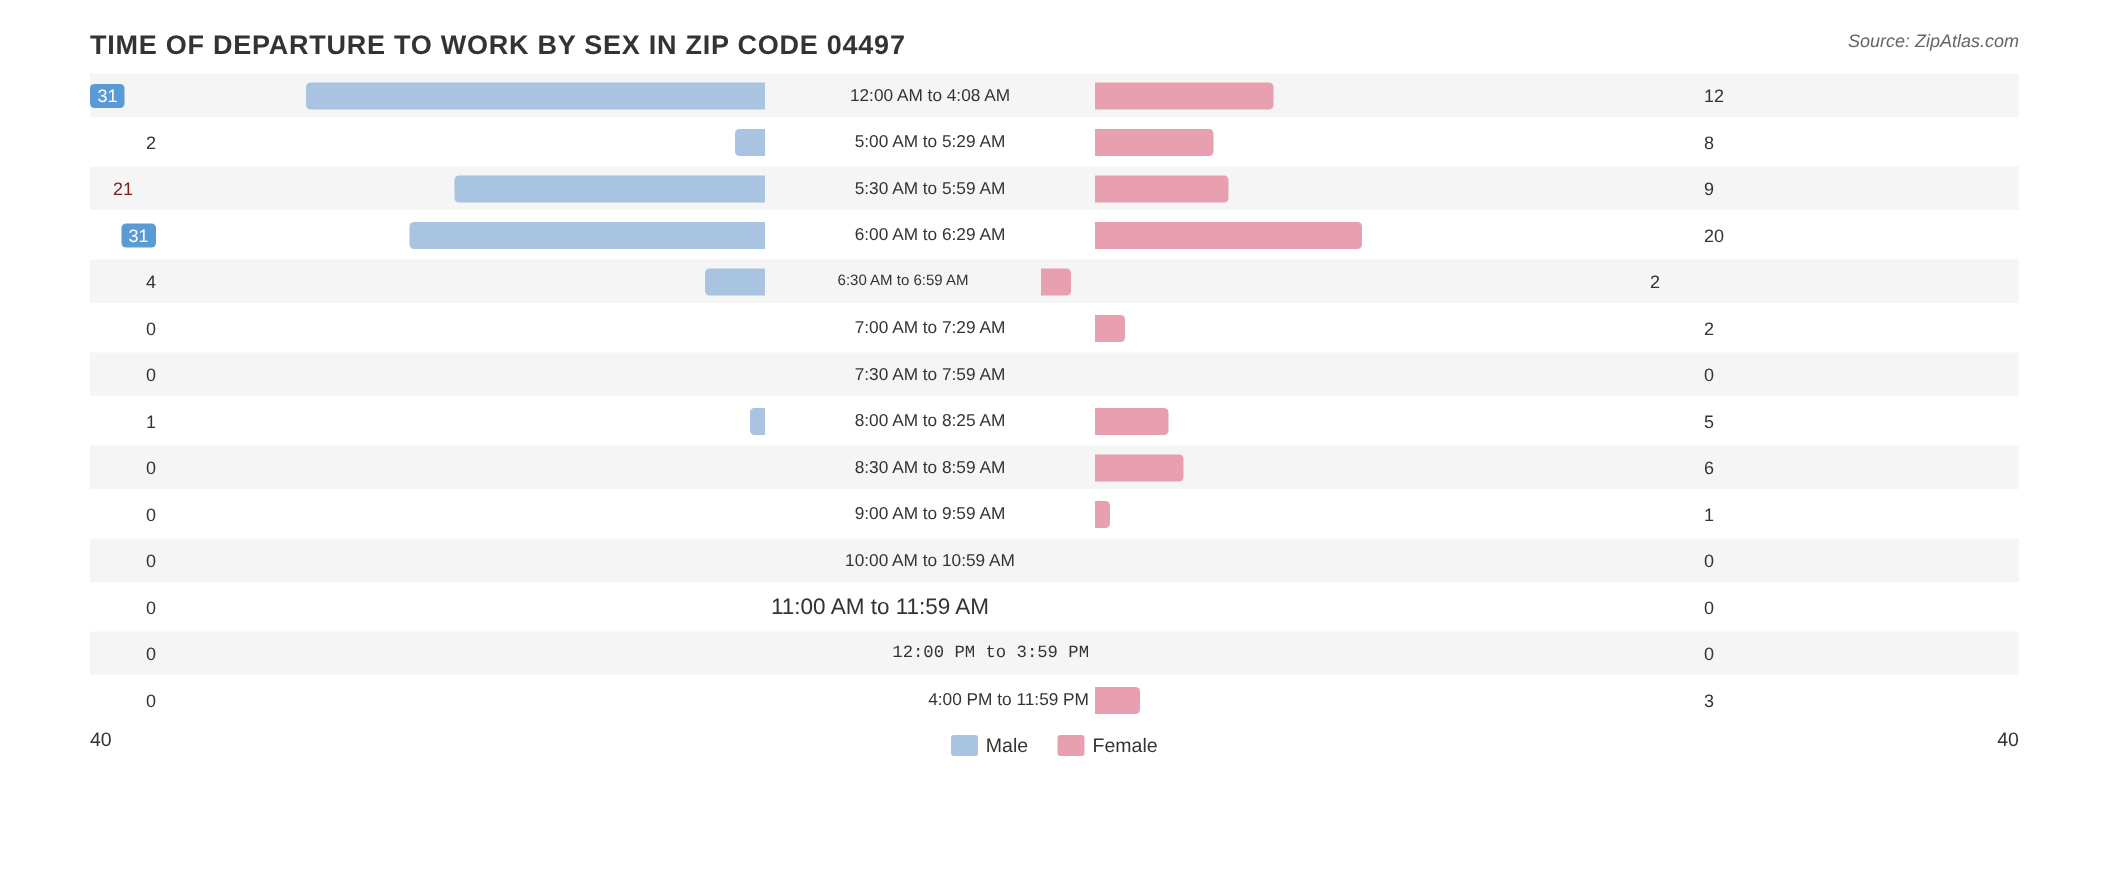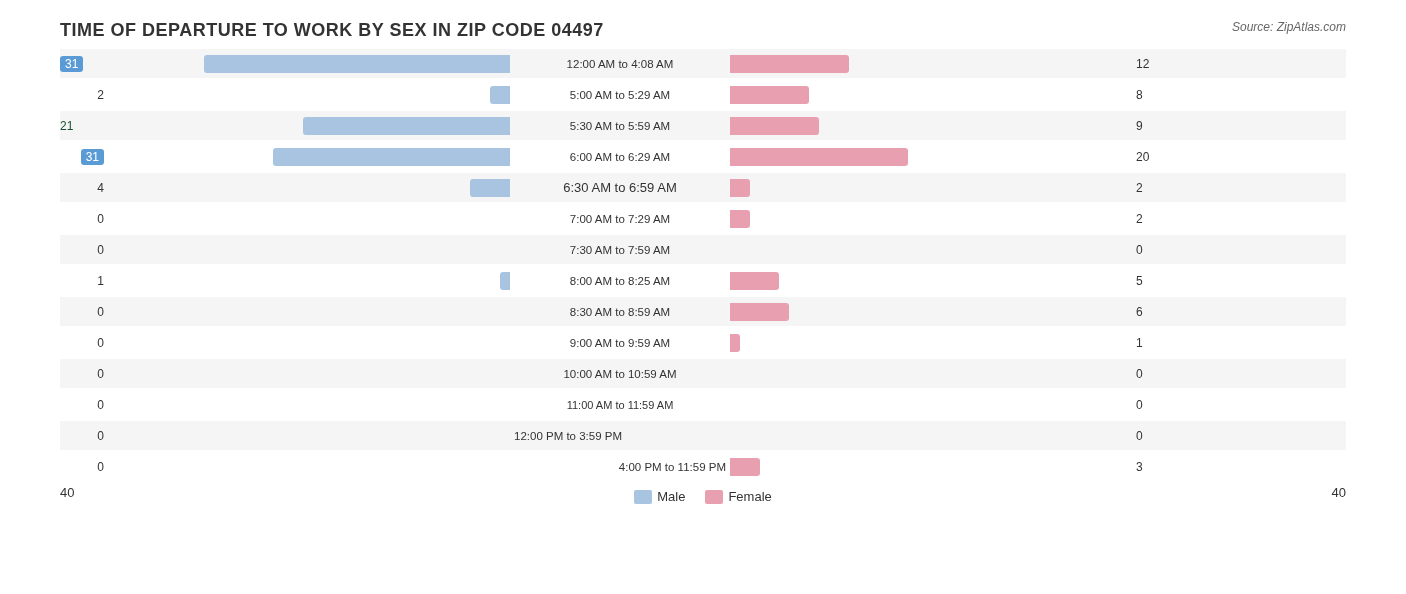--- a/index.html
+++ b/index.html
@@ -100,21 +100,21 @@
         <div style="width: 400px; display: flex; align-items: center; justify-content: flex-end; flex-shrink: 0;">
           <div style="height: 18px; width: 20px; background: rgb(168, 196, 224); border-radius: 3px 0px 0px 3px;"></div>
         </div>
         <div style="width: 220px; text-align: center; font-size: 11.5px; color: rgb(51, 51, 51); flex-shrink: 0; padding: 0px 4px;">5:00 AM to 5:29 AM</div>
         <div style="width: 400px; display: flex; align-items: center; justify-content: flex-start; flex-shrink: 0;">
           <div style="height: 18px; width: 79px; background: rgb(232, 160, 176); border-radius: 0px 3px 3px 0px;"></div>
         </div>
         <div style="width: 50px; text-align: left; font-size: 12px; padding-left: 6px; flex-shrink: 0; color: rgb(51, 51, 51);">8</div>
       </div>
       <div class="row" style="background: rgb(245, 245, 245); display: flex; align-items: center; height: 29px; margin-bottom: 2px;">
-        <div style="width: 50px; text-align: left; font-size: 12px; padding-right: 6px; flex-shrink: 0; color: #14532d;">21</div>
+        <div style="width: 50px; text-align: center; font-size: 12px; padding-right: 6px; flex-shrink: 0; color: #7f1d1d;">21</div>
         <div style="width: 400px; display: flex; align-items: center; justify-content: flex-end; flex-shrink: 0;">
           <div style="height: 18px; width: 207px; background: rgb(168, 196, 224); border-radius: 3px 0px 0px 3px;"></div>
         </div>
         <div style="width: 220px; text-align: center; font-size: 11.5px; color: rgb(51, 51, 51); flex-shrink: 0; padding: 0px 4px;">5:30 AM to 5:59 AM</div>
         <div style="width: 400px; display: flex; align-items: center; justify-content: flex-start; flex-shrink: 0;">
           <div style="height: 18px; width: 89px; background: rgb(232, 160, 176); border-radius: 0px 3px 3px 0px;"></div>
         </div>
         <div style="width: 50px; text-align: left; font-size: 12px; padding-left: 6px; flex-shrink: 0; color: rgb(51, 51, 51);">9</div>
       </div>
       <div class="row" style="background: rgb(255, 255, 255); display: flex; align-items: center; height: 29px; margin-bottom: 2px;">
@@ -126,21 +126,21 @@
         <div style="width: 400px; display: flex; align-items: center; justify-content: flex-start; flex-shrink: 0;">
           <div style="height: 18px; width: 178px; background: rgb(232, 160, 176); border-radius: 0px 3px 3px 0px;"></div>
         </div>
         <div style="width: 50px; text-align: left; font-size: 12px; padding-left: 6px; flex-shrink: 0; color: rgb(51, 51, 51);">20</div>
       </div>
       <div class="row" style="background: rgb(245, 245, 245); display: flex; align-items: center; height: 29px; margin-bottom: 2px;">
         <div style="width: 50px; text-align: right; font-size: 12px; padding-right: 6px; flex-shrink: 0; color: rgb(51, 51, 51);">4</div>
         <div style="width: 400px; display: flex; align-items: center; justify-content: flex-end; flex-shrink: 0;">
           <div style="height: 18px; width: 40px; background: rgb(168, 196, 224); border-radius: 3px 0px 0px 3px;"></div>
         </div>
-        <div style="width: 220px; text-align: center; font-size: 13px; color: rgb(51, 51, 51); flex-shrink: 0; padding: 0px 4px;">6:30 AM to 6:59 AM</div>
+        <div style="width: 184px; text-align: center; font-size: 10px; color: rgb(51, 51, 51); flex-shrink: 0; padding: 0px 4px;">6:30 AM to 6:59 AM</div>
         <div style="width: 400px; display: flex; align-items: center; justify-content: flex-start; flex-shrink: 0;">
           <div style="height: 18px; width: 20px; background: rgb(232, 160, 176); border-radius: 0px 3px 3px 0px;"></div>
         </div>
         <div style="width: 50px; text-align: left; font-size: 12px; padding-left: 6px; flex-shrink: 0; color: rgb(51, 51, 51);">2</div>
       </div>
       <div class="row" style="background: rgb(255, 255, 255); display: flex; align-items: center; height: 29px; margin-bottom: 2px;">
         <div style="width: 50px; text-align: right; font-size: 12px; padding-right: 6px; flex-shrink: 0; color: rgb(51, 51, 51);">0</div>
         <div style="width: 400px; display: flex; align-items: center; justify-content: flex-end; flex-shrink: 0;"></div>
         <div style="width: 220px; text-align: center; font-size: 11.5px; color: rgb(51, 51, 51); flex-shrink: 0; padding: 0px 4px;">7:00 AM to 7:29 AM</div>
         <div style="width: 400px; display: flex; align-items: center; justify-content: flex-start; flex-shrink: 0;">
@@ -187,28 +187,28 @@
       <div class="row" style="background: rgb(245, 245, 245); display: flex; align-items: center; height: 29px; margin-bottom: 2px;">
         <div style="width: 50px; text-align: right; font-size: 12px; padding-right: 6px; flex-shrink: 0; color: rgb(51, 51, 51);">0</div>
         <div style="width: 400px; display: flex; align-items: center; justify-content: flex-end; flex-shrink: 0;"></div>
         <div style="width: 220px; text-align: center; font-size: 11.5px; color: rgb(51, 51, 51); flex-shrink: 0; padding: 0px 4px;">10:00 AM to 10:59 AM</div>
         <div style="width: 400px; display: flex; align-items: center; justify-content: flex-start; flex-shrink: 0;"></div>
         <div style="width: 50px; text-align: left; font-size: 12px; padding-left: 6px; flex-shrink: 0; color: rgb(51, 51, 51);">0</div>
       </div>
       <div class="row" style="background: rgb(255, 255, 255); display: flex; align-items: center; height: 29px; margin-bottom: 2px;">
         <div style="width: 50px; text-align: right; font-size: 12px; padding-right: 6px; flex-shrink: 0; color: rgb(51, 51, 51);">0</div>
         <div style="width: 400px; display: flex; align-items: center; justify-content: flex-end; flex-shrink: 0;"></div>
-        <div style="width: 220px; text-align: center; font-size: 11px; color: rgb(51, 51, 51); flex-shrink: 0; padding: 0px 4px;">11:00 AM to 11:59 AM</div>
-        <div style="width: 400px; display: flex; align-items: center; justify-content: flex-start; flex-shrink: 0;"></div>
-        <div style="width: 50px; text-align: left; font-size: 12px; padding-left: 6px; flex-shrink: 0; color: rgb(51, 51, 51);">0</div>
-      </div>
-      <div class="row" style="background: rgb(245, 245, 245); display: flex; align-items: center; height: 29px; margin-bottom: 2px;">
-        <div style="width: 50px; text-align: right; font-size: 12px; padding-right: 6px; flex-shrink: 0; color: rgb(51, 51, 51);">0</div>
-        <div style="width: 400px; display: flex; align-items: center; justify-content: flex-end; flex-shrink: 0;"></div>
-        <div style="width: 220px; text-align: left; font-size: 11.5px; color: rgb(51, 51, 51); flex-shrink: 0; padding: 0px 4px;">12:00 PM to 3:59 PM</div>
+        <div style="width: 220px; font-size: 15px; color: rgb(51, 51, 51); flex-shrink: 0; padding: 0px 4px;">11:00 AM to 11:59 AM</div>
+        <div style="width: 400px; display: flex; align-items: center; justify-content: flex-start; flex-shrink: 0;"></div>
+        <div style="width: 50px; text-align: left; font-size: 12px; padding-left: 6px; flex-shrink: 0; color: rgb(51, 51, 51);">0</div>
+      </div>
+      <div class="row" style="background: rgb(245, 245, 245); display: flex; align-items: center; height: 29px; margin-bottom: 2px;">
+        <div style="width: 50px; text-align: right; font-size: 12px; padding-right: 6px; flex-shrink: 0; color: rgb(51, 51, 51);">0</div>
+        <div style="width: 400px; display: flex; align-items: center; justify-content: flex-end; flex-shrink: 0;"></div>
+        <div style="width: 220px; text-align: right; font-size: 11.5px; color: rgb(51, 51, 51); flex-shrink: 0; padding: 0px 4px; font-family: Liberation Mono, monospace;">12:00 PM to 3:59 PM</div>
         <div style="width: 400px; display: flex; align-items: center; justify-content: flex-start; flex-shrink: 0;"></div>
         <div style="width: 50px; text-align: left; font-size: 12px; padding-left: 6px; flex-shrink: 0; color: rgb(51, 51, 51);">0</div>
       </div>
       <div class="row" style="background: rgb(255, 255, 255); display: flex; align-items: center; height: 29px; margin-bottom: 2px;">
         <div style="width: 50px; text-align: right; font-size: 12px; padding-right: 6px; flex-shrink: 0; color: rgb(51, 51, 51);">0</div>
         <div style="width: 400px; display: flex; align-items: center; justify-content: flex-end; flex-shrink: 0;"></div>
         <div style="width: 220px; text-align: right; font-size: 11.5px; color: rgb(51, 51, 51); flex-shrink: 0; padding: 0px 4px;">4:00 PM to 11:59 PM</div>
         <div style="width: 400px; display: flex; align-items: center; justify-content: flex-start; flex-shrink: 0;">
           <div style="height: 18px; width: 30px; background: rgb(232, 160, 176); border-radius: 0px 3px 3px 0px;"></div>
         </div>

